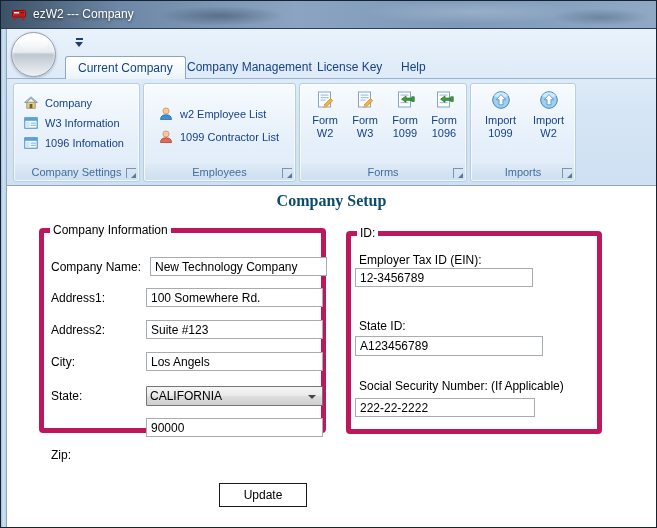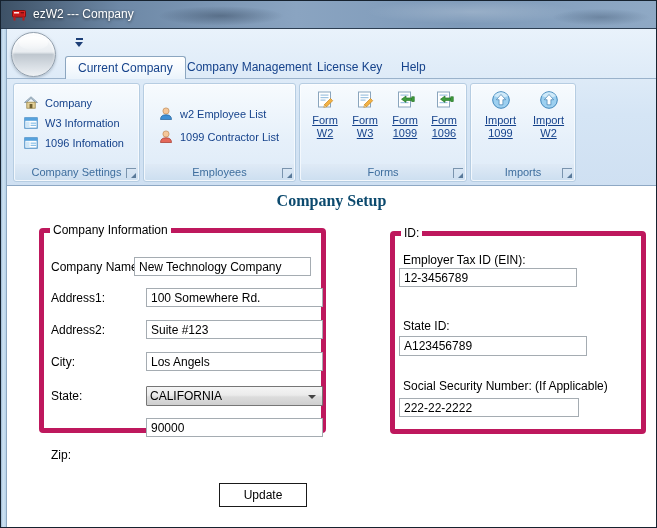--- a/index.html
+++ b/index.html
@@ -84,34 +84,34 @@
   }
   .small-item{
     display:flex;align-items:center;gap:6px;height:20px;padding-left:9px;
     font-size:11px;color:#15428b;cursor:pointer;white-space:nowrap;
   }
   .big-btn{
     position:absolute;top:3px;width:42px;height:76px;text-align:center;cursor:pointer;
     font-size:11px;color:#15428b;
   }
   .big-btn .bicon{display:block;margin:3px auto 4px auto;width:20px;height:20px;}
-  .big-btn .blabel{line-height:13px;text-decoration:underline;}
+  .big-btn .blabel{line-height:13px;}
   
   .content{position:absolute;top:185px;left:6px;right:0;bottom:0;background:#ffffff;}
   .page-heading{
     position:absolute;top:6px;left:0;right:0;text-align:center;
     font-family:"Liberation Serif",serif;font-weight:bold;font-size:16px;color:#0c4a6e;
   }
   fieldset{
     position:absolute;margin:0;padding:0;
     border:5px solid #be185d;border-radius:4px;background:#fff;
   }
   legend{font-size:12px;color:#000;padding:0 3px;margin-left:6px;}
   .fs-left{left:32px;top:37px;width:287px;height:210px;}
-  .fs-right{left:339px;top:40px;width:256px;height:208px;margin-left:44px;}
+  .fs-right{left:339px;top:40px;width:256px;height:208px;}
   .flabel{position:absolute;font-size:12px;color:#000;white-space:nowrap;}
   .tbox{
     position:absolute;height:19px;width:177px;
     border:1px solid #a5acb2;background:#fff;
     font-family:"Liberation Sans",sans-serif;font-size:12px;color:#000;
     padding:1px 4px;
   }
   .combo{
     position:absolute;height:20px;width:177px;
     border:1px solid #767676;border-radius:1px;
@@ -322,21 +322,21 @@
   </div>
 
   <div class="content">
 
     <div class="page-heading">Company Setup</div>
 
     <fieldset class="fs-left">
       <legend>Company Information</legend>
 
       <span class="flabel" style="left:7px;top:23px;">Company Name:</span>
-      <input class="tbox" style="left: 90px; top: 20px;" type="text" value="New Technology Company">
+      <input class="tbox" style="left: 106px; top: 20px;" type="text" value="New Technology Company">
 
       <span class="flabel" style="left:7px;top:54px;">Address1:</span>
       <input class="tbox" style="left: 102px; top: 51px;" type="text" value="100 Somewhere Rd.">
 
       <span class="flabel" style="left:7px;top:86px;">Address2:</span>
       <input class="tbox" style="left: 102px; top: 83px;" type="text" value="Suite #123">
 
       <span class="flabel" style="left:7px;top:118px;">City:</span>
       <input class="tbox" style="left: 102px; top: 115px;" type="text" value="Los Angels">
 

